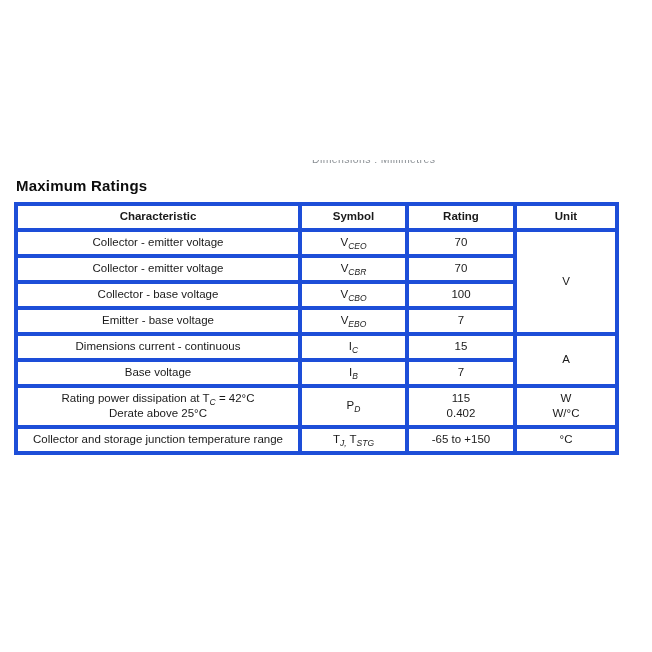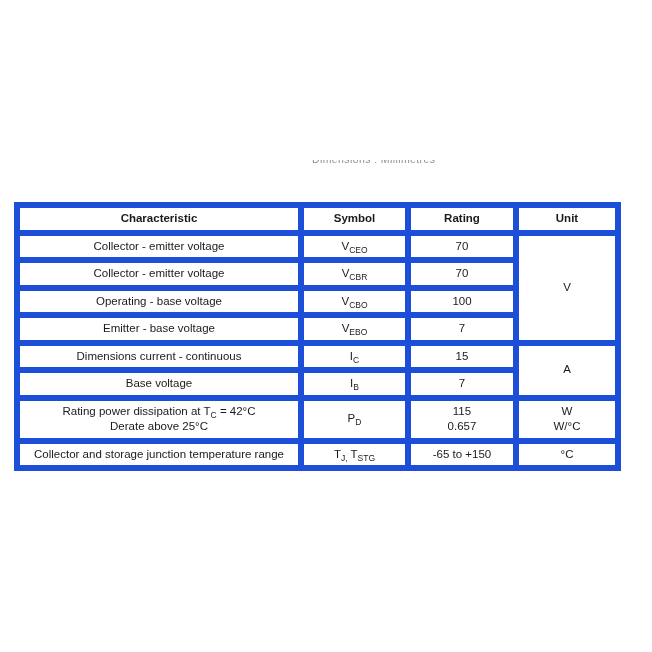--- a/index.html
+++ b/index.html
@@ -31,44 +31,45 @@
   }
 
   table.ratings {
     position:absolute; left:14px; top:202px;
     width:601px;
     border-collapse:collapse;
     border:2px solid #1f1f1f;
     table-layout:fixed;
   }
   table.ratings th, table.ratings td {
-    border:6px solid #1d4ed8;
+    border:4px solid #1d4ed8;
     font-size:11.5px;
     color:#1a1a1a;
     vertical-align:middle;
     text-align:center;
     padding:3px 4px;
     line-height:1.35;
     background:#fff;
     margin-top:12px;
   }
   table.ratings th { font-weight:bold; height:25px; }
   table.ratings td { height:26px; }
   td.cell-characteristic { text-align:left; padding-left:8px; padding-right:4px; }
-  sub.sb { font-size:8.5px; line-height:0; }
+  sub.sb { font-size:8.5px; line-height:0;font-style:italic; }
 </style>
 </head>
 <body>
 
 <div class="page">
 
   <div class="clipped-caption">
     <span>Dimensions : Millimetres</span>
   </div>
 
+  <div class="section-title">Maximum Ratings</div>
 
   <table class="ratings">
     <colgroup>
       <col style="width:284px">
         <col style="width:107px">
         <col style="width:108px">
         <col style="width:102px">
     </colgroup>
     <thead>
       <tr>
@@ -95,21 +96,21 @@
           <td class="cell-characteristic">
             <div><span>Collector - emitter voltage</span></div>
           </td>
           <td><span>V</span><sub class="sb">CBR</sub></td>
           <td>
             <div>70</div>
           </td>
         </tr>
         <tr>
           <td class="cell-characteristic">
-            <div><span>Operating - base voltage</span></div>
+            <div><span>Collector - base voltage</span></div>
           </td>
           <td><span>V</span><sub class="sb">CBO</sub></td>
           <td>
             <div>100</div>
           </td>
         </tr>
         <tr>
           <td class="cell-characteristic">
             <div><span>Emitter - base voltage</span></div>
           </td>
@@ -140,21 +141,21 @@
           </td>
         </tr>
         <tr>
           <td class="cell-characteristic">
             <div><span>Rating power dissipation at T</span><sub class="sb">C</sub><span> = 42°C</span></div>
             <div><span>Derate above 25°C</span></div>
           </td>
           <td><span>P</span><sub class="sb">D</sub></td>
           <td>
             <div>115</div>
-            <div>0.657</div>
+            <div>0.402</div>
           </td>
           <td rowspan="1">
             <div>W</div>
             <div>W/°C</div>
           </td>
         </tr>
         <tr>
           <td class="cell-characteristic">
             <div><span>Collector and storage junction temperature range</span></div>
           </td>

